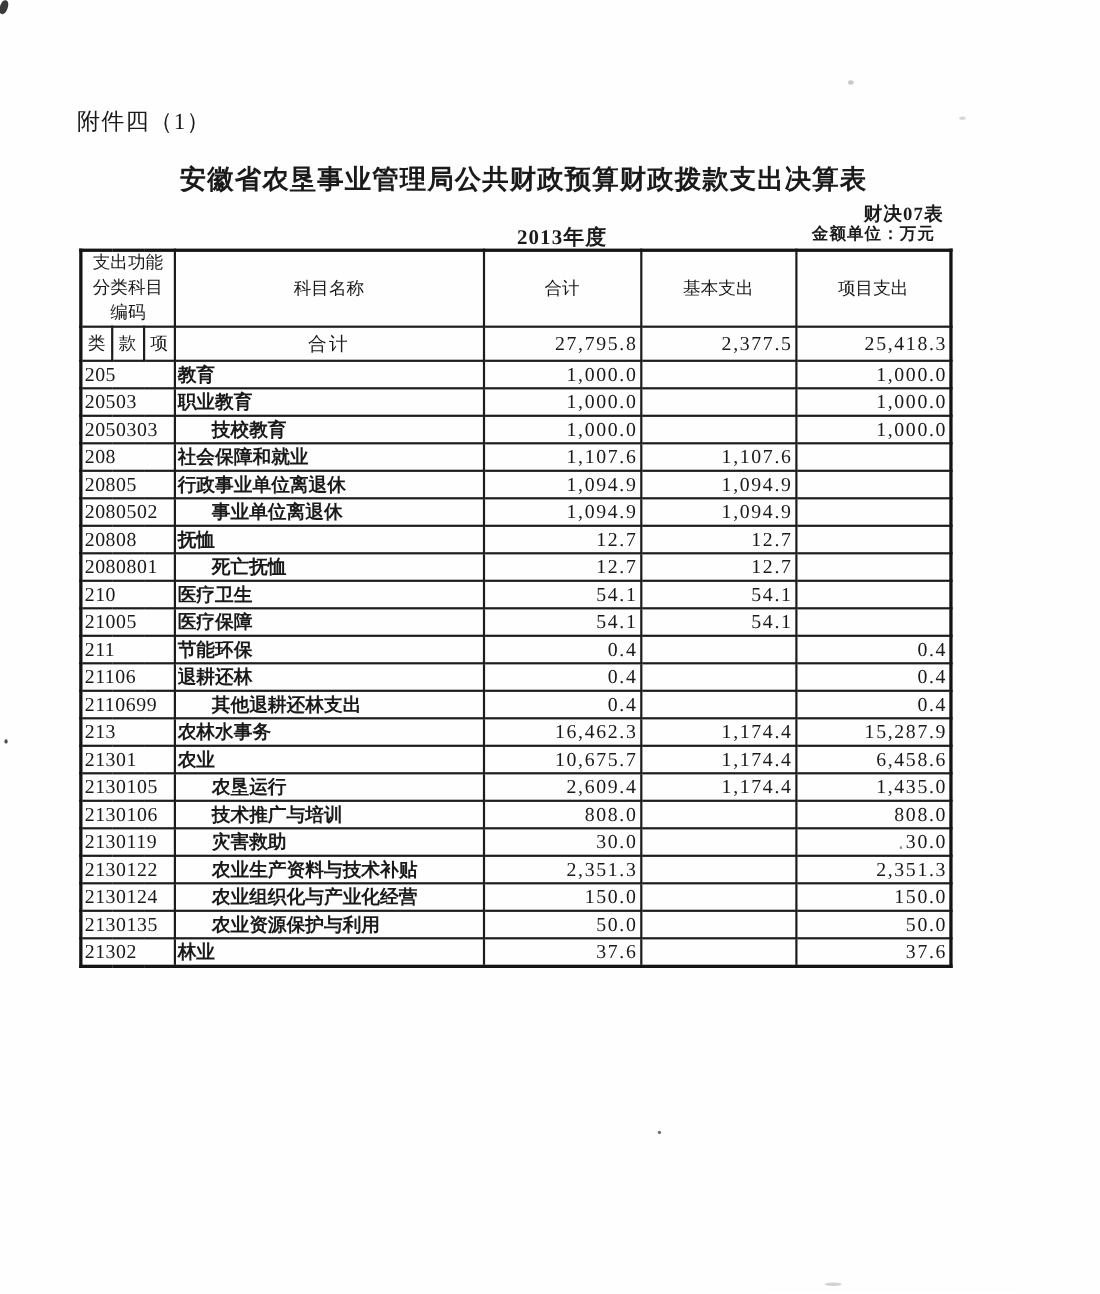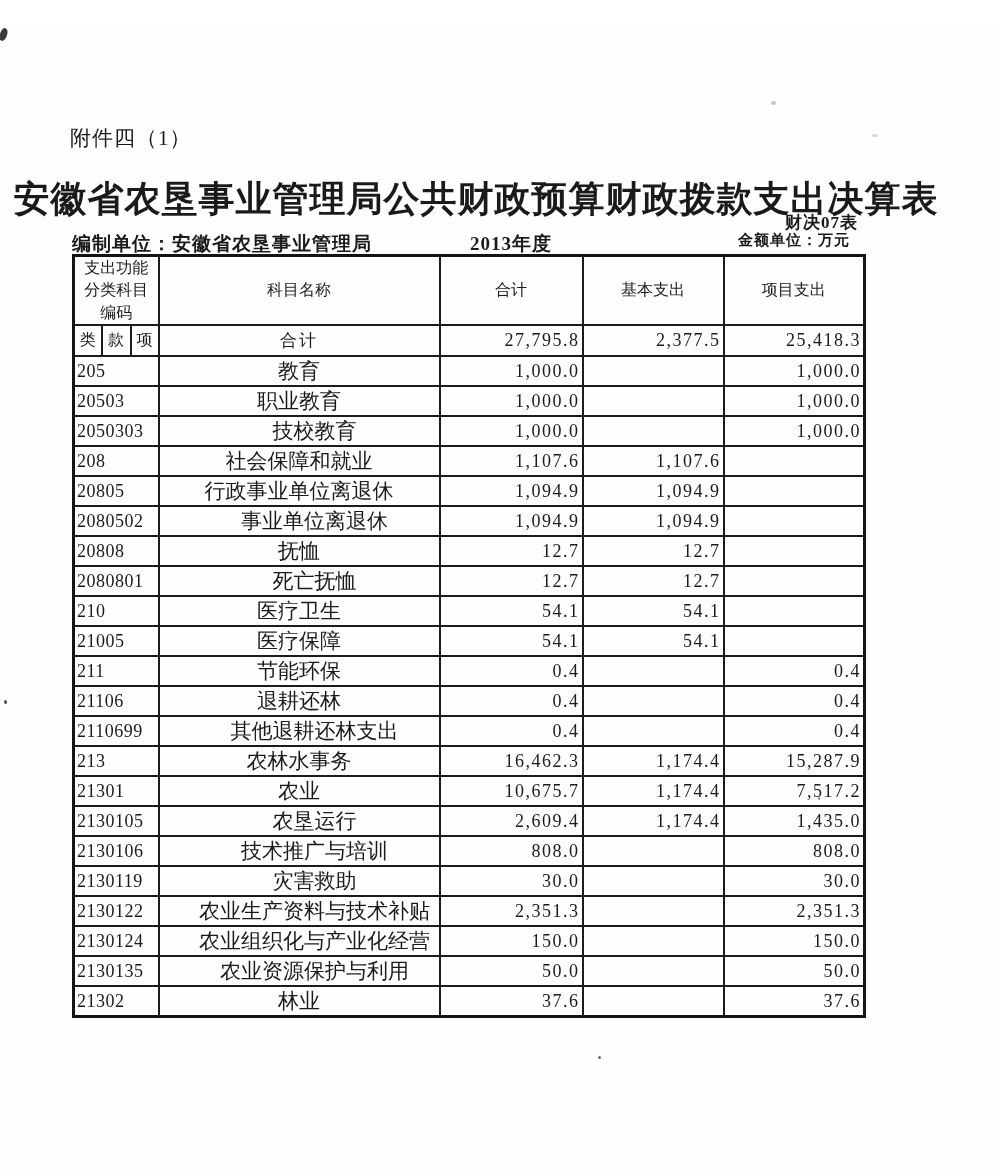--- a/index.html
+++ b/index.html
@@ -5,29 +5,29 @@
   * { box-sizing: border-box; }
   html, body {
     margin: 0; padding: 0;
     width: 1000px; height: 1176px;
     background: #ffffff;
     font-family: "Liberation Serif", "DejaVu Serif", serif;
     color: #1a1a1a;
     position: relative;
     overflow: hidden;
   }
-  .page { position: absolute; inset: 0; background: #fefefe; margin-top: 28px; }
+  .page { position: absolute; inset: 0; background: #fefefe; }
 
   .attachment-label {
     position: absolute; left: 70px; top: 96px;
     font-size: 21px; letter-spacing: 1px;
   }
   .doc-title {
     position: absolute; left: 0; top: 147px; width: 952px;
-    text-align: center; font-size: 36px; font-weight: 700;
+    text-align: center; font-size: 24px; font-weight: 700;
     letter-spacing: 1px; white-space: nowrap;
   }
   .form-code {
     position: absolute; top: 183px; right: 142px;
     font-size: 17px; font-weight: 700; letter-spacing: 1px;
   }
   .prepared-by {
     position: absolute; left: 72px; top: 203px;
     font-size: 19px; font-weight: 700; letter-spacing: 1px;
   }
@@ -65,21 +65,21 @@
     white-space: normal; word-break: break-all;
   }
   td.sub-col {
     text-align: center; font-size: 16px; padding: 0;
   }
   td.code {
     text-align: left; padding-left: 5px;
     font-size: 18px; letter-spacing: 0.5px;
   }
   td.name {
-    text-align: center; padding-left: 7px; font-size: 21px;
+    text-align: left; padding-left: 7px; font-size: 17px; font-weight: bold;
   }
   td.name.indent { padding-left: 33px; }
   td.total-name { text-align: center; font-size: 17px; letter-spacing: 2px; }
   td.num {
     text-align: right; padding-right: 8px;
     font-size: 18px; letter-spacing: 1.5px;
   }
 
   .speck { position: absolute; pointer-events: none; }
   .speck.corner { left: 0; top: 0; width: 7px; height: 13px;
@@ -95,21 +95,20 @@
 <body>
 
 <div class="page">
 
   <div class="attachment-label">附件四（1）</div>
 
   <div class="doc-title">安徽省农垦事业管理局公共财政预算财政拨款支出决算表</div>
 
   <div class="form-code">财决07表</div>
 
-  <div class="prepared-by">编制单位：安徽省农垦事业管理局</div>
   <div class="fiscal-year">2013年度</div>
   <div class="unit-label">金额单位：万元</div>
 
   <table class="report">
     <colgroup>
       <col style="width:28px">
         <col style="width:29px">
         <col style="width:28px">
       <col style="width:281px">
       <col style="width:143px">
@@ -233,21 +232,21 @@
           <td class="name">农林水事务</td>
           <td class="num">16,462.3</td>
           <td class="num">1,174.4</td>
           <td class="num">15,287.9</td>
         </tr>
         <tr class="data-row">
           <td colspan="3" class="code">21301</td>
           <td class="name">农业</td>
           <td class="num">10,675.7</td>
           <td class="num">1,174.4</td>
-          <td class="num">7,517.2</td>
+          <td class="num">6,458.6</td>
         </tr>
         <tr class="data-row">
           <td colspan="3" class="code">2130105</td>
           <td class="name indent">农垦运行</td>
           <td class="num">2,609.4</td>
           <td class="num">1,174.4</td>
           <td class="num">1,435.0</td>
         </tr>
         <tr class="data-row">
           <td colspan="3" class="code">2130106</td>

